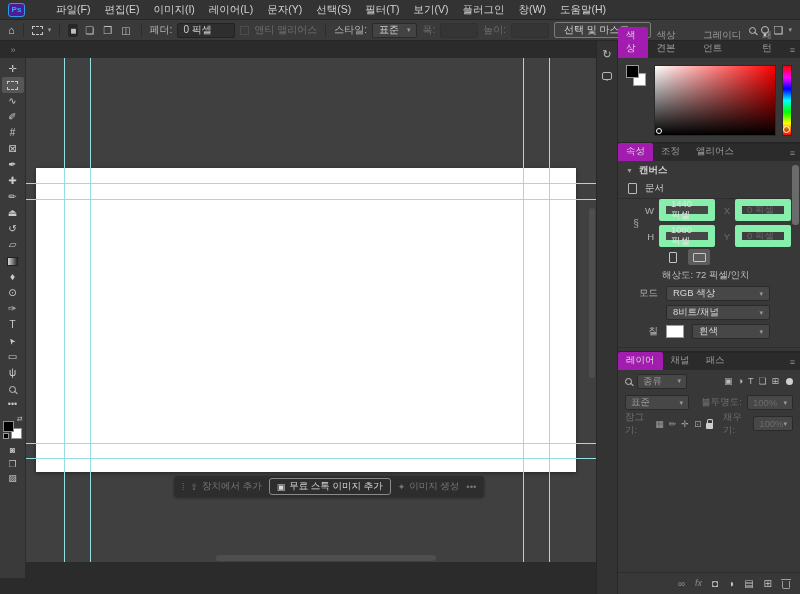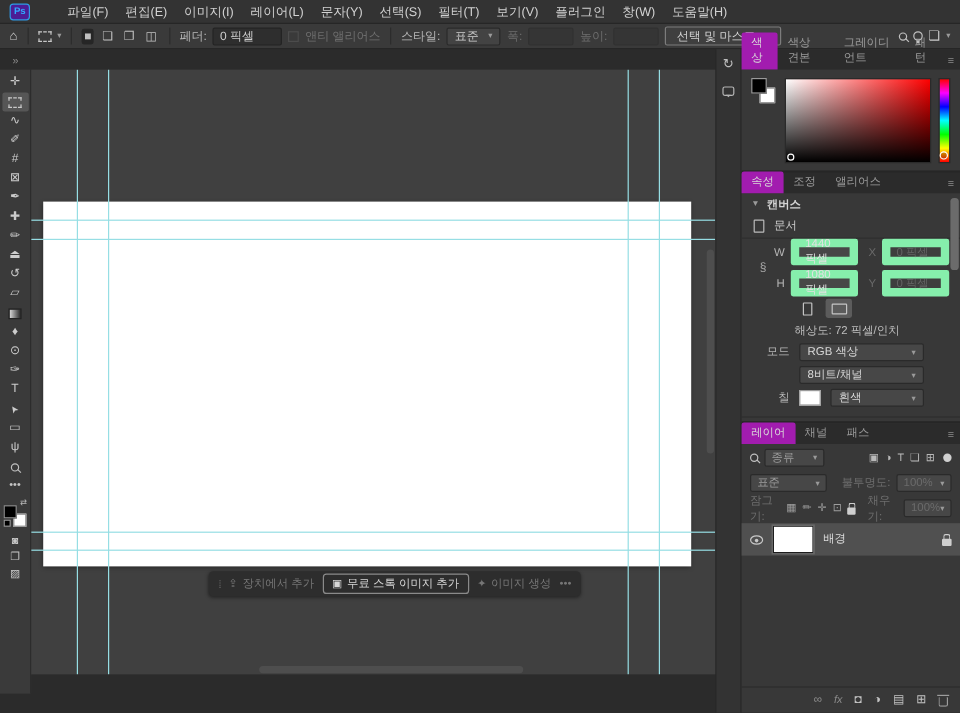--- a/index.html
+++ b/index.html
@@ -490,27 +490,20 @@
         <span class="lockrow-ico">✛</span>
         <span class="lockrow-ico">⊡</span>
         <span class="lockico"></span>
         <span style="flex:1"></span>
         <span class="vdim">채우기:</span>
         <span class="lselect" style="width:46px">
             <span class="vdim">100%</span>
             <span class="chev">▾</span>
           </span>
       </div>
-      <div class="lrow layer-row">
-        <span class="eyeico"></span>
-        <span class="layer-thumb"></span>
-        <span class="layer-name">배경</span>
-        <span style="flex:1"></span>
-        <span class="lockico"></span>
-      </div>
       <div class="lbottom">
         <span class="bico dim2">∞</span>
         <span class="bico dim2" style="font-size:9px;font-style:italic">fx</span>
         <span class="bico">◘</span>
         <span class="bico">◑</span>
         <span class="bico">▤</span>
         <span class="bico">⊞</span>
         <span class="trashico"></span>
       </div>
     </div>

